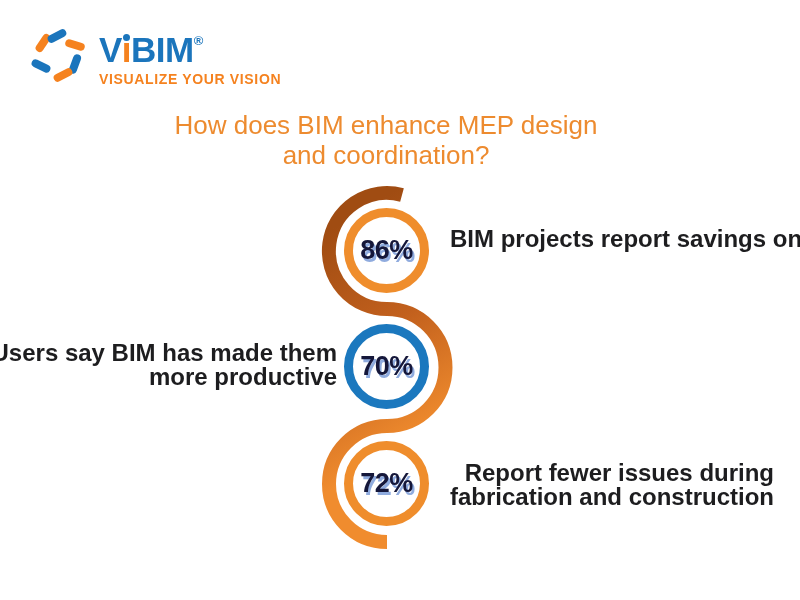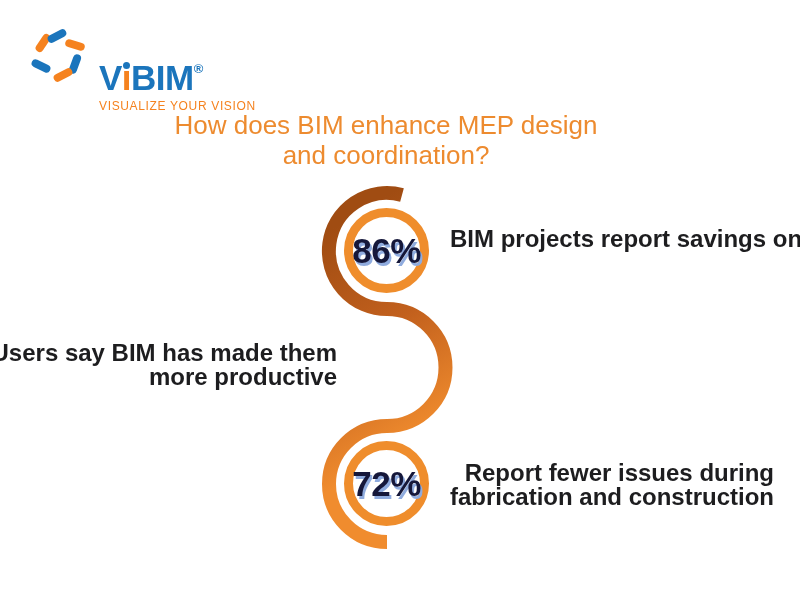--- a/index.html
+++ b/index.html
@@ -5,43 +5,43 @@
   html,body{margin:0;padding:0;background:#fff;}
   .canvas{
     position:relative;width:800px;height:600px;background:#fff;overflow:hidden;
     font-family:"Liberation Sans",sans-serif;
   }
 
   
   .logo{position:absolute;left:28px;top:26px;display:flex;align-items:flex-start;}
   .logo-mark{position:relative;width:64px;height:64px;}
   .pill{position:absolute;width:20px;height:8px;border-radius:4px;}
-  .logo-text{margin-left:7px;padding-top:6px;margin-top:28px;}
+  .logo-text{margin-left:7px;padding-top:6px;}
   .brand-name{font-size:35px;font-weight:700;line-height:1;letter-spacing:-.5px;white-space:nowrap;}
   .brand-v,.brand-bim{color:var(--logo-blue);}
   .brand-i{color:var(--logo-orange);position:relative;display:inline-block;}
   .brand-i::after{content:"";position:absolute;left:1px;top:2px;width:7px;height:7px;border-radius:50%;background:var(--logo-blue);}
   .brand-reg{color:var(--logo-blue);font-size:13px;font-weight:700;vertical-align:17px;letter-spacing:0;}
-  .tagline{margin-top:4px;color:var(--logo-orange);font-size:12px;font-weight:400;letter-spacing:.65px;white-space:nowrap;}
+  .tagline{margin-top:4px;color:var(--logo-orange);font-size:14px;font-weight:700;letter-spacing:.65px;white-space:nowrap;}
 
   
   .title{position:absolute;left:0;top:110px;width:772px;margin:0;text-align:center;
          color:var(--title-orange);font-size:26px;font-weight:400;line-height:30px;}
   .title span{display:block;white-space:nowrap;}
 
   
   .s-curve{position:absolute;left:0;top:0;width:800px;height:600px;}
 
   
   .ring{position:absolute;width:85px;height:85px;box-sizing:border-box;border:9px solid #EF8D2C;
         border-radius:50%;background:#fff;display:flex;align-items:center;justify-content:center;}
   .ring-1{left:344px;top:208px;}
   .ring-2{left:344px;top:324px;}
   .ring-3{left:344px;top:441px;}
-  .pct{font-size:35px;font-weight:700;color:var(--pct-text);letter-spacing:-.5px;
+  .pct{font-size:27px;font-weight:700;color:var(--pct-text);letter-spacing:-.5px;
        text-shadow:2px 3px 0 var(--pct-shadow);}
 
   
   .stat-label{position:absolute;color:var(--body-text);font-size:24px;font-weight:700;line-height:24px;}
   .stat-label span{display:block;white-space:nowrap;}
   .label-1{left:450px;top:227px;text-align:left;}
   .label-2{right:463px;top:341px;text-align:right;margin-left:24px;}
   .label-3{left:450px;top:461px;text-align:right;}
 </style>
 </head>
@@ -76,20 +76,23 @@
         <stop offset="50%" stop-color="#C2601D"></stop>
         <stop offset="100%" stop-color="#F08C2E"></stop>
       </linearGradient>
     </defs>
     <path d="M 402 195 A 58 58 0 1 0 387 309 A 58.5 58.5 0 0 1 387 426 A 58 58 0 0 0 387 542" fill="none" stroke="url(#sgrad)" stroke-width="14" stroke-linecap="butt"></path>
   </svg>
 
   <div class="ring ring-1" style="border-color: rgb(239, 141, 44);">
     <span class="pct">86%</span>
   </div>
+  <div class="ring ring-2" style="border-color: rgb(27, 120, 190);">
+    <span class="pct">70%</span>
+  </div>
   <div class="ring ring-3" style="border-color: rgb(239, 141, 44);">
     <span class="pct">72%</span>
   </div>
 
   <div class="stat-label label-1">
     <span>BIM projects report savings on</span>
   </div>
   <div class="stat-label label-2">
     <span>Users say BIM has made them</span>
     <span>more productive</span>

